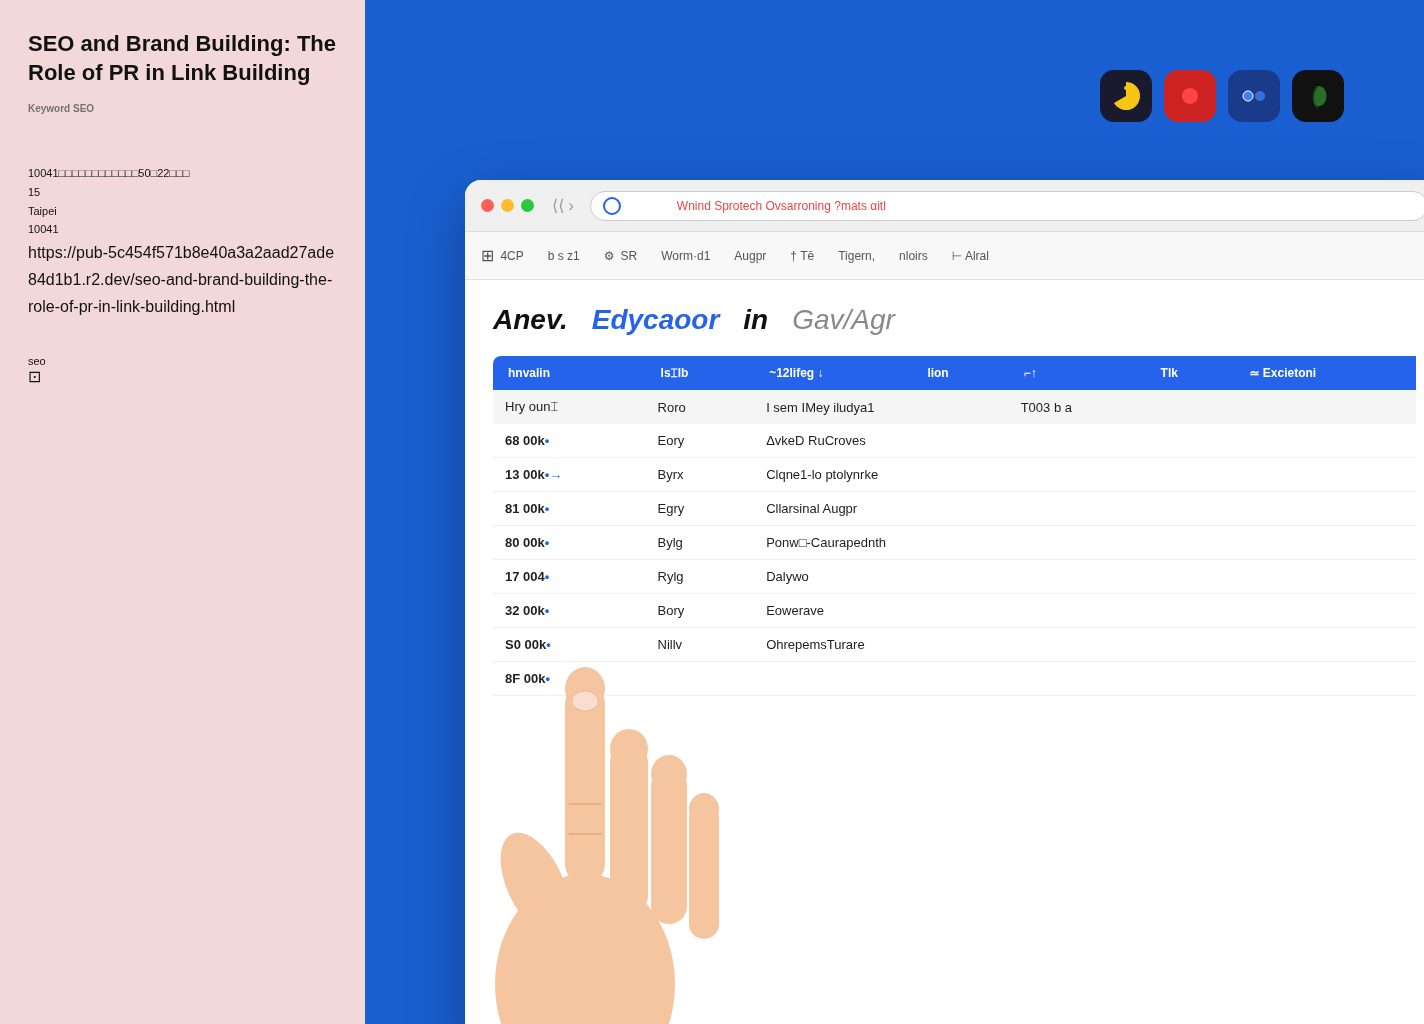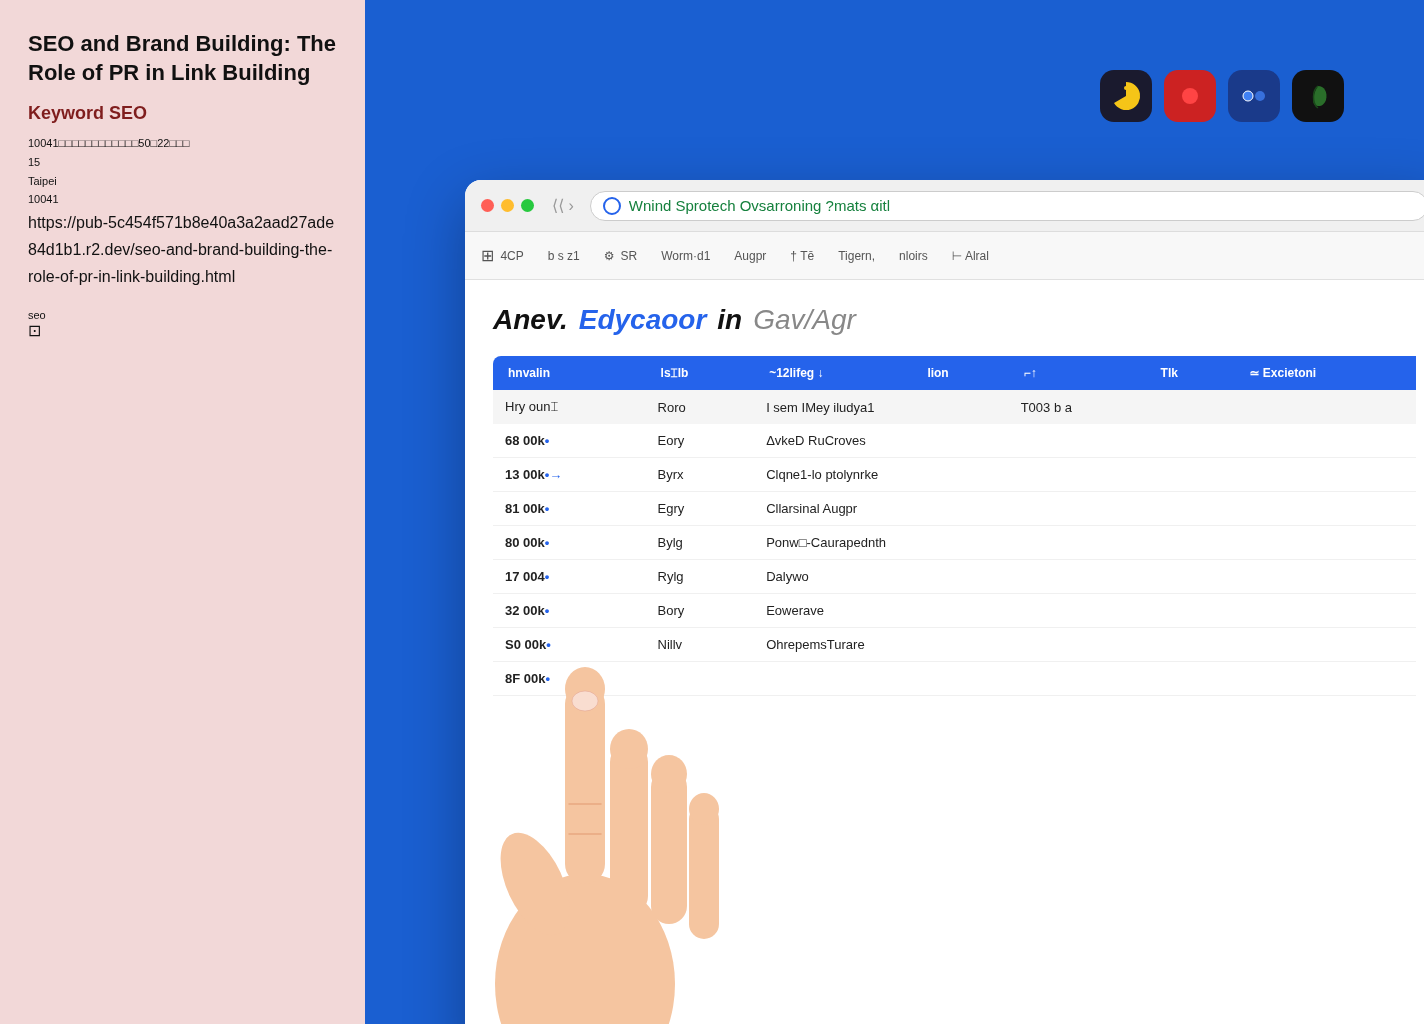--- a/index.html
+++ b/index.html
@@ -27,35 +27,36 @@
 
     .sidebar-title {
       font-size: 22px;
       font-weight: 700;
       color: #111;
       line-height: 1.3;
       margin-bottom: 6px;
     }
 
     .sidebar-keyword {
-      font-size: 18px;
+      font-size: 10px;
       font-weight: 600;
-      color: #7f1d1d;
+      color: #737373;
     }
 
     .sidebar-meta {
       font-size: 11px;
       color: #111;
       line-height: 1.7;
+      margin-top: 40px;
     }
 
     .sidebar-tag {
       font-size: 11px;
       color: #111;
-      margin-top: 8px;
+      margin-top: 24px;
     }
 
     .sidebar-tag-icon {
       font-size: 16px;
       color: #111;
     }
 
     
     .main {
       flex: 1;
@@ -125,24 +126,25 @@
     }
 
     .address-circle {
       width: 18px;
       height: 18px;
       border-radius: 50%;
       border: 2.5px solid #2563eb;
     }
 
     .address-text {
-      font-size: 15px;
-      color: #15803d;
+      font-size: 12px;
+      color: #ef4444;
       white-space: nowrap;
       overflow: hidden;
+      margin-left: 48px;
     }
 
     .browser-tabs {
       background: #f8f8f8;
       border-bottom: 1px solid #e0e0e0;
       display: flex;
       align-items: center;
       padding: 8px 16px 0;
       gap: 24px;
       overflow: hidden;
@@ -166,21 +168,21 @@
       padding: 24px 28px;
     }
 
     .content-title {
       font-size: 28px;
       font-weight: 700;
       color: #111;
       margin-bottom: 20px;
       display: flex;
       align-items: baseline;
-      gap: 11px;
+      gap: 24px;
     }
 
     
     .data-table {
       width: 100%;
       border-collapse: collapse;
     }
 
     .table-header {
       background: #2563eb;

